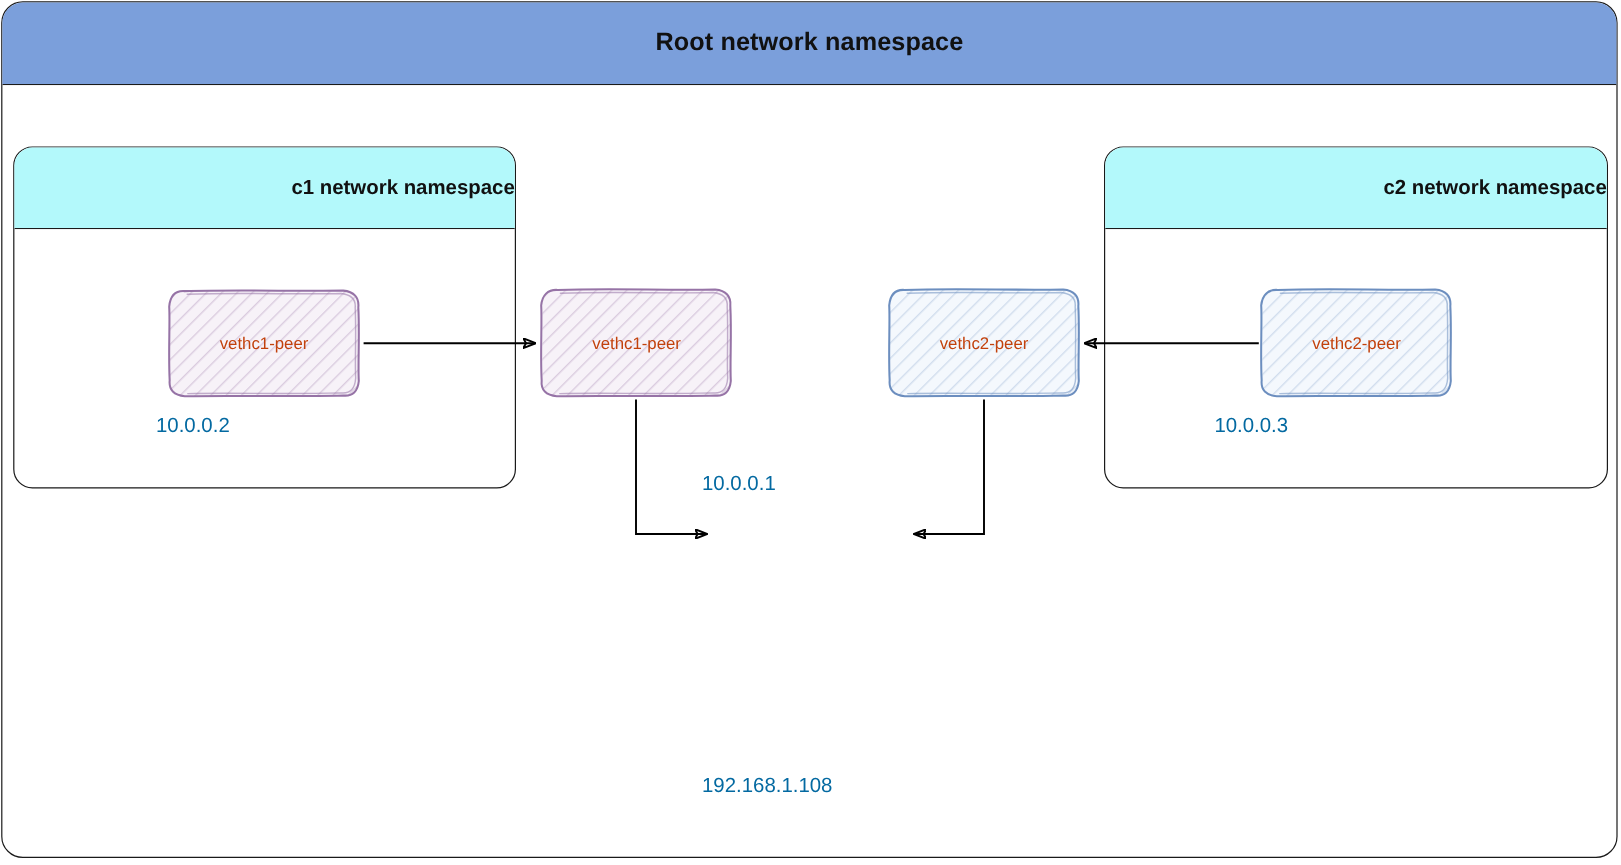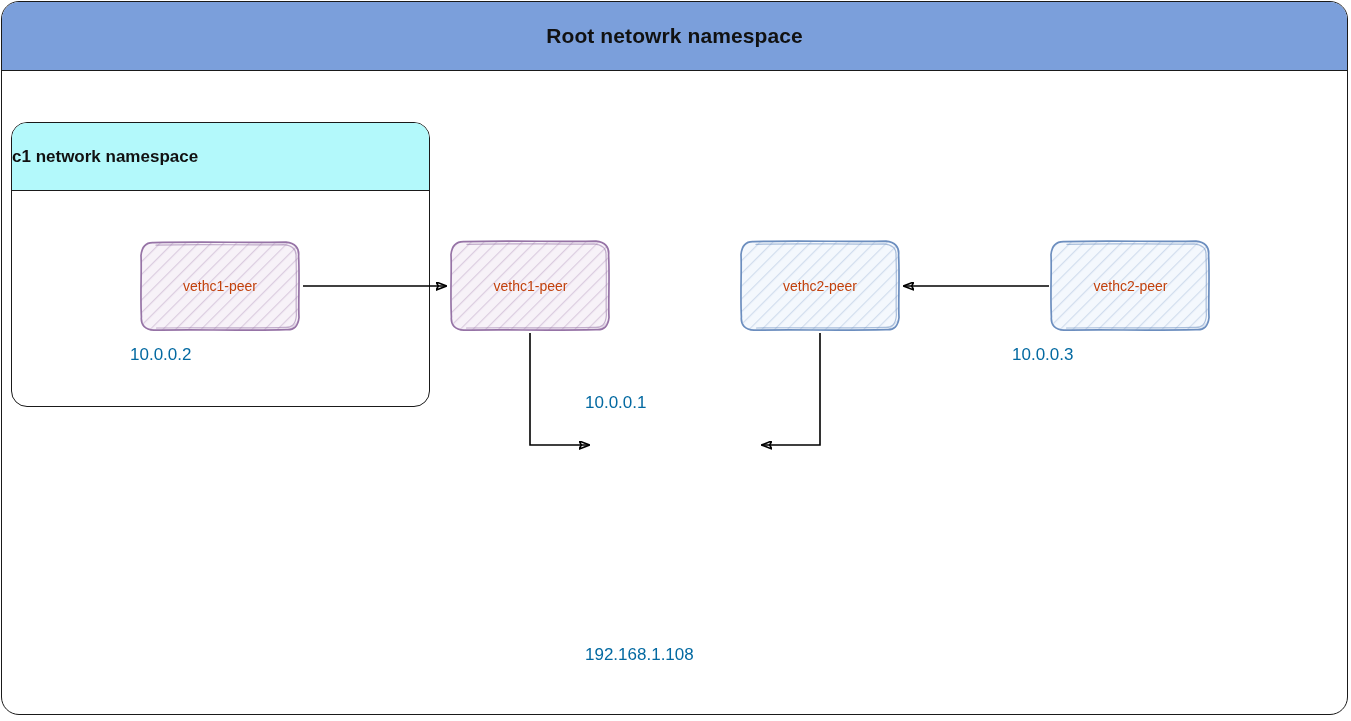--- a/index.html
+++ b/index.html
@@ -64,21 +64,21 @@
     position: absolute;
     left: 0;
     top: 0;
     right: 0;
     height: 68px;
     background: #b3f9fb;
     border-bottom: 1.3px solid #1a1a1a;
     border-radius: 15px 15px 0 0;
     display: flex;
     align-items: center;
-    justify-content: flex-start;
+    justify-content: flex-end;
     box-sizing: border-box;
   }
   .ns-header-title {
     font-size: 17px;
     font-weight: bold;
     color: #111111;
   }
 
   #ns-c1 { left: 11px; top: 122px; width: 419px; height: 285px; }
   #ns-c2 { left: 920px; top: 122px; width: 420px; height: 285px; }
@@ -130,30 +130,35 @@
     fill: none;
   }
 </style>
 </head>
 <body>
 
 <div id="canvas">
 
   <div class="root-box">
     <div class="root-header">
-      <span class="root-header-title">Root netowrk namespace</span>
+      <span class="root-header-title">Root network namespace</span>
     </div>
   </div>
 
   <div class="ns-box" id="ns-c1">
     <div class="ns-header">
       <span class="ns-header-title">c1 network namespace</span>
     </div>
   </div>
 
+  <div class="ns-box" id="ns-c2">
+    <div class="ns-header">
+      <span class="ns-header-title">c2 network namespace</span>
+    </div>
+  </div>
 
   <div class="node" id="node-c1-veth" style="left:138px; top:239px; width:164px; height:94px;">
     <svg width="164" height="94" viewBox="0 0 164 94" aria-hidden="true">
       <defs>
         <pattern id="hatchPurple" width="9" height="9" patternTransform="rotate(45)" patternUnits="userSpaceOnUse">
           <line x1="0" y1="0" x2="0" y2="9" stroke="#9673a6" stroke-width="2.4" opacity="0.30"></line>
         </pattern>
       </defs>
       <rect x="3" y="3" width="158" height="88" rx="12" ry="12" fill="#f7f2f8"></rect>
       <rect x="3" y="3" width="158" height="88" rx="12" ry="12" fill="url(#hatchPurple)"></rect>

